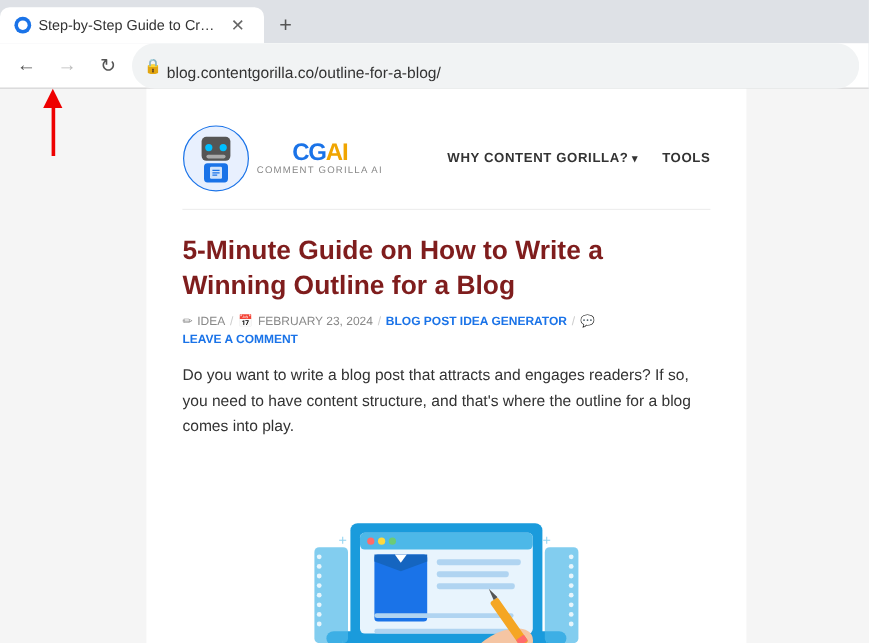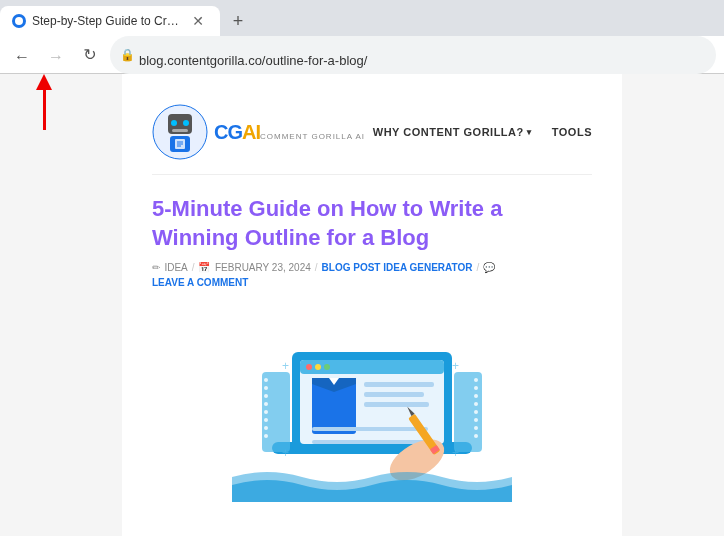--- a/index.html
+++ b/index.html
@@ -163,21 +163,21 @@
       padding: 10px 0 14px 0;
       border-bottom: 1px solid #eee;
       margin-bottom: 20px;
     }
     .logo-area {
       display: flex;
       align-items: center;
       gap: 6px;
     }
     .logo-text {
-      display: flex; flex-direction: row; align-items: flex-end;
+      display: flex; flex-direction: column; align-items: center;
     }
     .logo-cg {
       font-size: 22px;
       font-weight: bold;
       color: #1a73e8;
       letter-spacing: -1px;
       line-height: 1;
     }
     .logo-ai {
       font-size: 10px;
@@ -198,21 +198,21 @@
       font-weight: 600;
       cursor: pointer;
       display: flex; align-items: center; gap: 3px;
     }
     .nav-link .chevron { font-size: 9px; }
 
     
     .article-title {
       font-size: 22px;
       font-weight: 700;
-      color: #8b5cf6;
+      color: #7f1d1d;
       line-height: 1.3;
       margin-bottom: 10px;
     }
     .article-meta {
       font-size: 10px;
       color: #888;
       margin-bottom: 14px;
       display: flex;
       align-items: center;
       gap: 4px;
@@ -335,20 +335,21 @@
           <span style="color:#888; font-size:10px;">IDEA</span>
           <span class="meta-sep">/</span>
           <span style="color:#888; font-size:10px;">📅</span>
           <span style="color:#888; font-size:10px;">FEBRUARY 23, 2024</span>
           <span class="meta-sep">/</span>
           <a class="meta-link">BLOG POST IDEA GENERATOR</a>
           <span class="meta-sep">/</span>
           <span style="color:#1a73e8; font-size:10px;">💬</span>
           <a class="meta-link">LEAVE A COMMENT</a>
         </div>
+        <p class="article-intro">Do you want to write a blog post that attracts and engages readers? If so, you need to have content structure, and that's where the outline for a blog comes into play.</p>
 
         <div class="illustration">
           <svg class="illus-svg" viewBox="0 0 280 200">
 
             <rect x="40" y="140" width="200" height="12" rx="6" fill="#1a9bdc"></rect>
 
             <rect x="60" y="50" width="160" height="100" rx="6" fill="#1a9bdc"></rect>
             <rect x="68" y="58" width="144" height="84" rx="4" fill="#e8f4fd"></rect>
 
             <rect x="68" y="58" width="144" height="14" rx="4" fill="#4db8e8"></rect>

